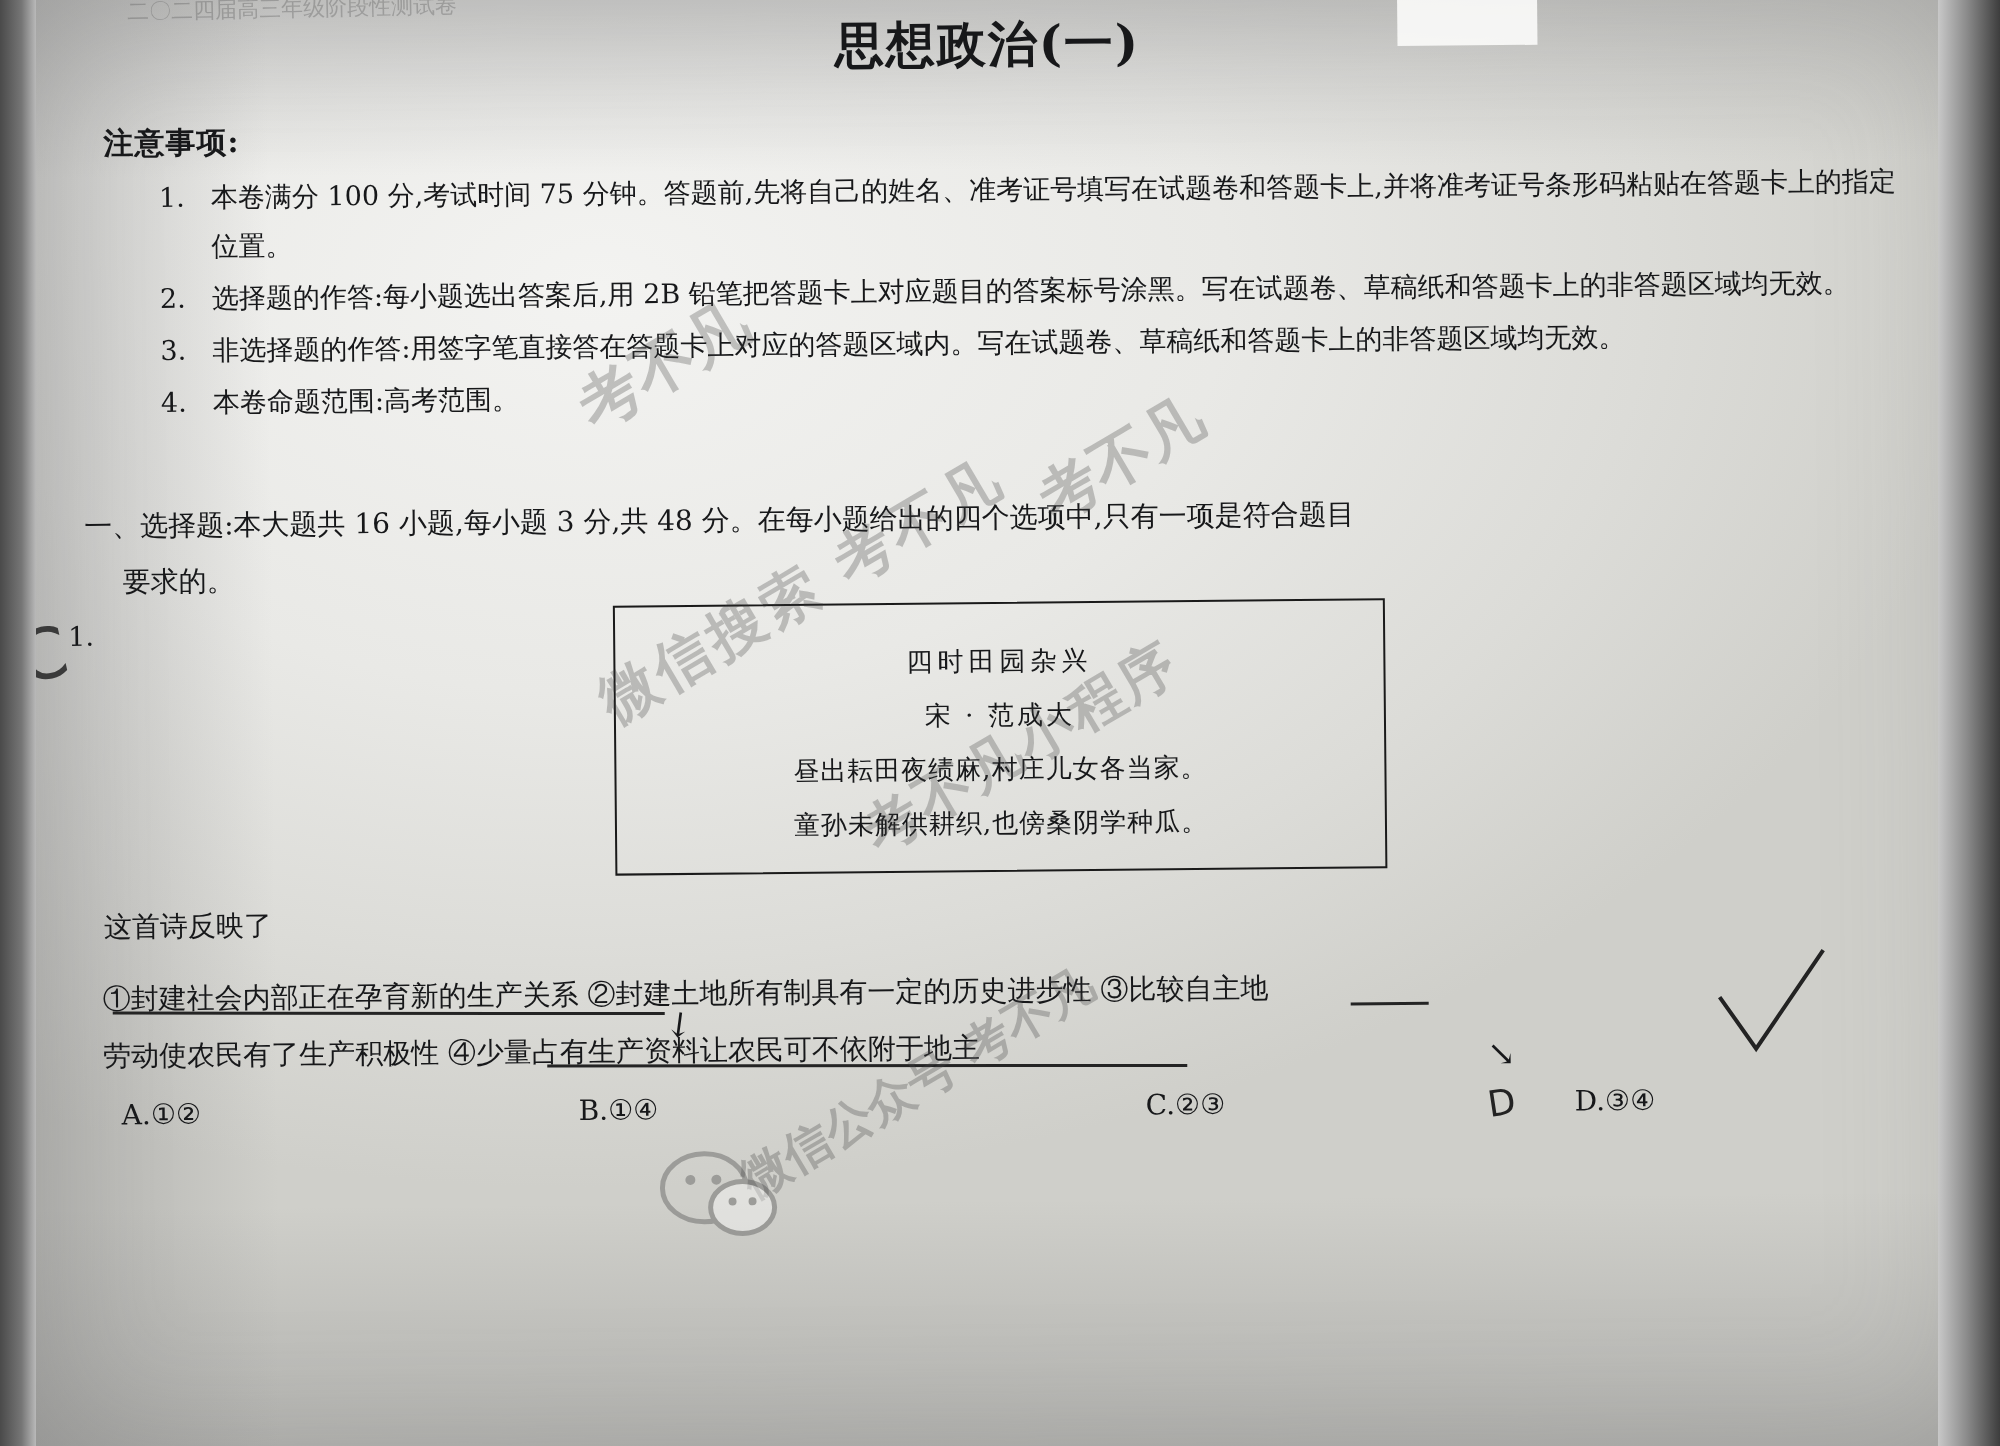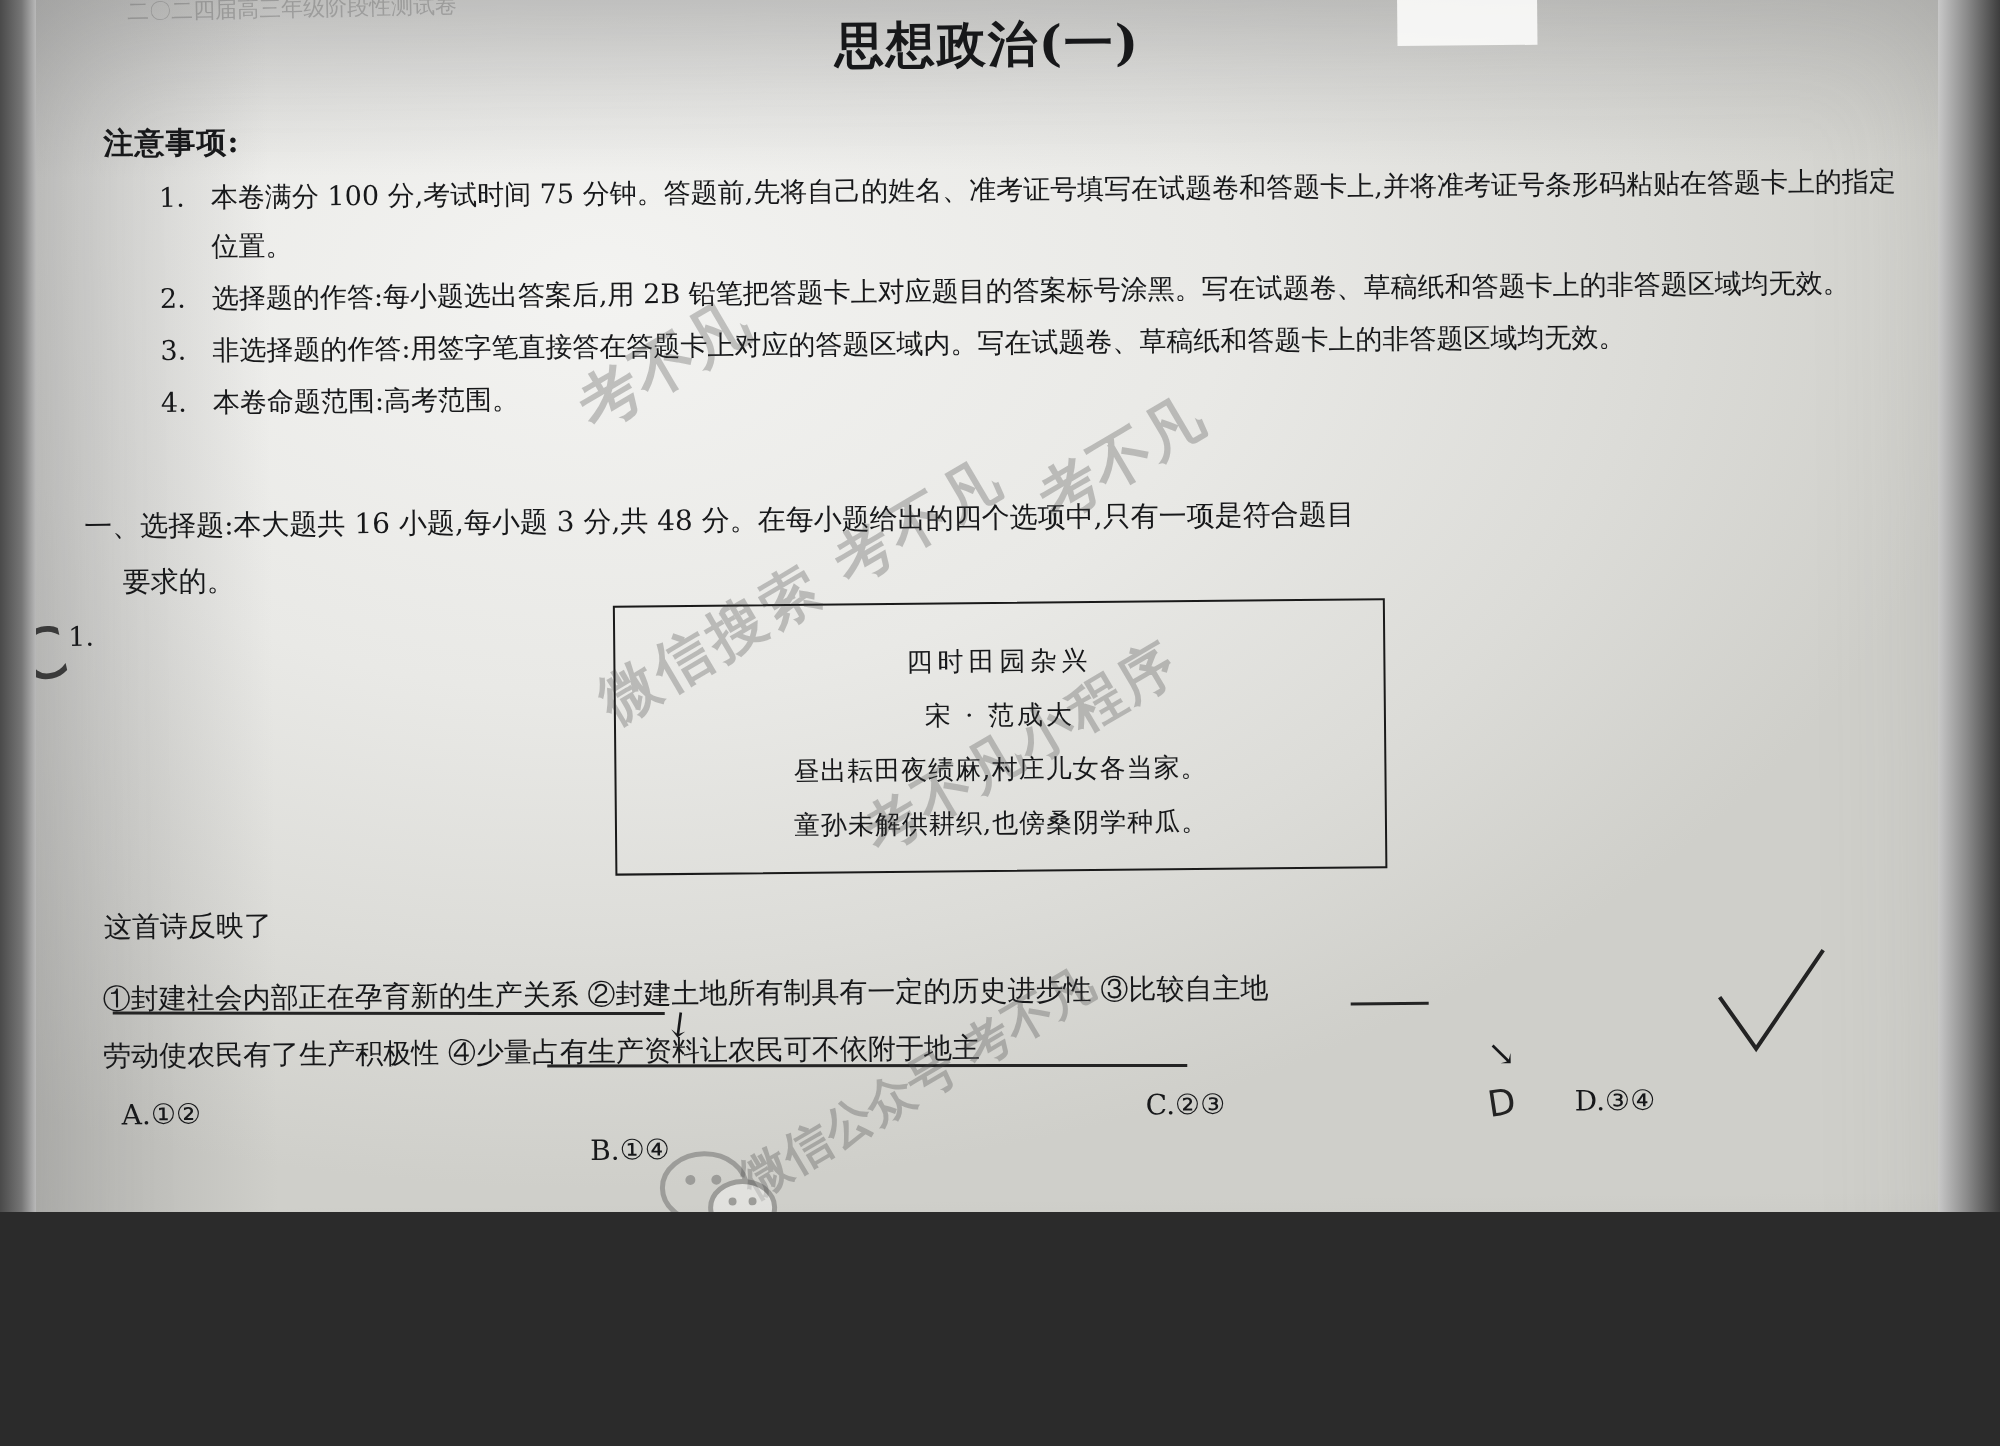--- a/index.html
+++ b/index.html
@@ -11,21 +11,21 @@
     width: 2000px;
     height: 1446px;
     overflow: hidden;
     font-family: "DejaVu Serif", serif;
   }
 
   
   .photo {
     position: relative;
     width: 2000px;
-    height: 1212px;
+    height: 1446px;
     background: #6d6d6d;
     overflow: hidden;
   }
 
   
   .edge-left {
     position: absolute;
     left: 0; top: 0;
     width: 36px; height: 1446px;
     background: linear-gradient(90deg, #4a4a4a 0%, #767676 60%, #b9b9b9 100%);
@@ -171,21 +171,21 @@
     position: absolute;
     left: 92px; top: 1100px;
     width: 1800px;
     font-size: 28px;
   }
   .choices .c {
     position: absolute;
     top: 0;
   }
   .c1 { left: 12px; }
-  .c2 { left: 480px; margin-top: 40px; }
+  .c2 { left: 469px; }
   .c3 { left: 1036px; }
   .c4 { left: 1465px; text-align: right; }
 
   
   .ink {
     position: absolute;
     z-index: 4;
     color: #232323;
     font-family: "DejaVu Sans", sans-serif;
   }

